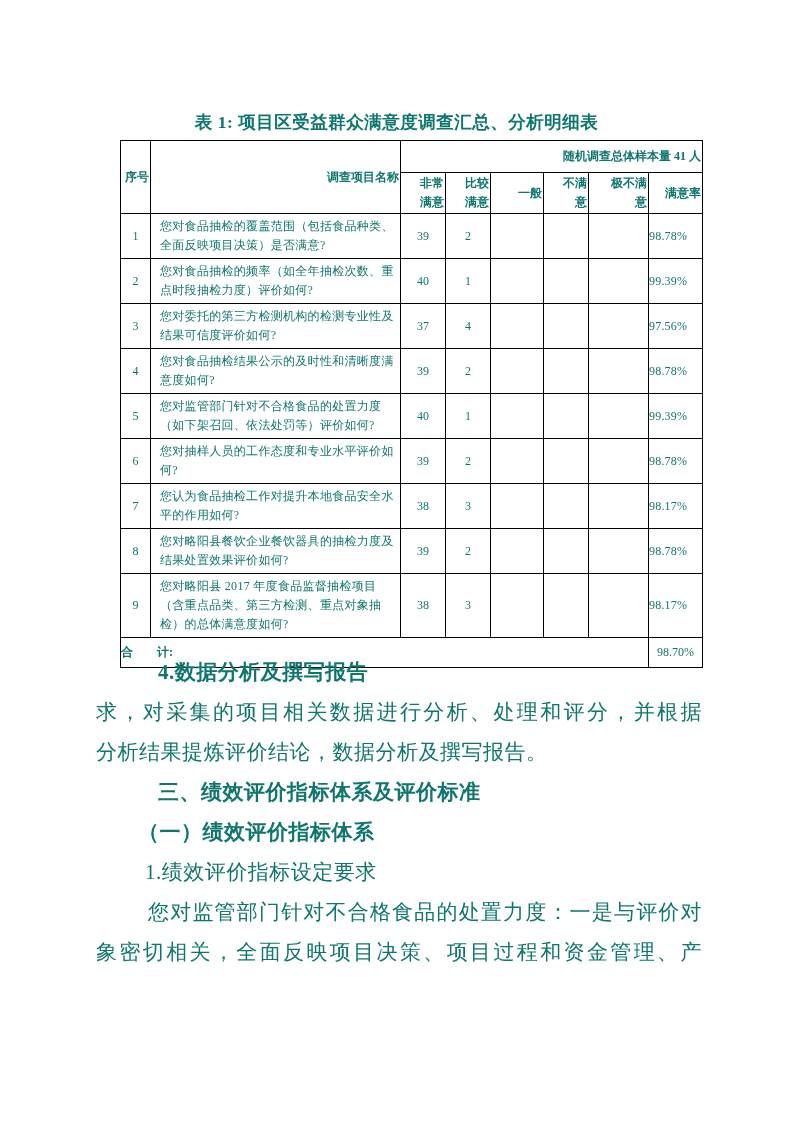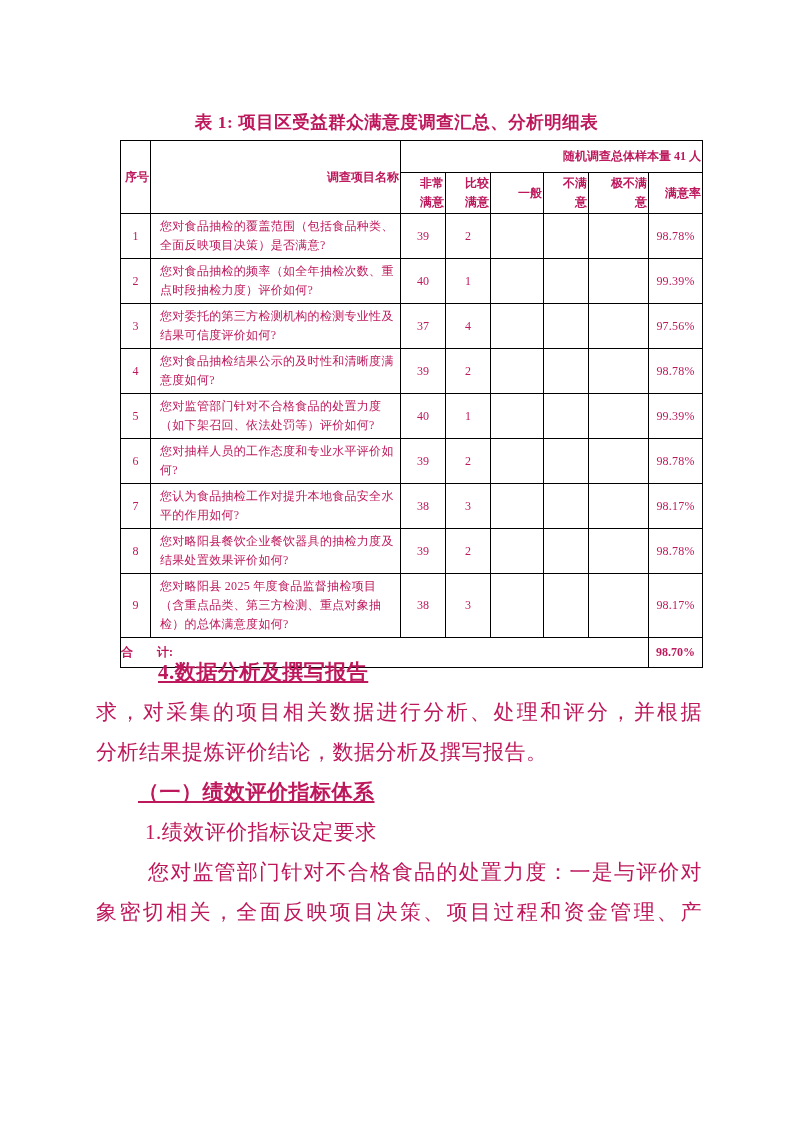--- a/index.html
+++ b/index.html
@@ -3,21 +3,21 @@
 <meta charset="utf-8">
 <style>
   * { margin:0; padding:0; box-sizing:border-box; }
   html,body { background:#888; }
   .page {
     position:relative;
     width:793px; height:1122px;
     margin:0 auto;
     background:#ffffff;
     font-family:"Liberation Serif","DejaVu Serif",serif;
-    color:#be185d;
+    color:#0f766e;
     overflow:hidden;
   }
   .doc-title {
     position:absolute;
     top:110px; left:0; width:100%;
     text-align:center;
     font-size:17.5px;
     font-weight:bold;
     letter-spacing:0.5px;
   }
@@ -36,39 +36,39 @@
     overflow:hidden;
   }
   table.survey thead th { font-weight:bold; text-align:right; padding:1px; }
   .hdr-top { height:32px; }
   .hdr-sub { height:33px;margin-top:20px; }
   .pre { white-space:pre-line; }
   tbody tr { height:44px; }
   td.c-seq   { text-align:center; }
   td.c-item  { text-align:left; padding:3px 6px 3px 9px; letter-spacing:0.3px; }
   td.c-cnt   { text-align:center; }
-  td.c-rate  { text-align:center; letter-spacing:0.2px;margin-left:32px; }
+  td.c-rate  { letter-spacing:0.2px;margin-left:32px; }
   tfoot tr { height:30px; }
   td.total-label { font-weight:bold; font-size:13px;margin-top:33px; }
-  td.total-rate  { text-align:center; font-weight:bold; font-size:12px; }
+  td.total-rate  { text-align:center; font-weight:normal; font-size:12px; }
   .body-text {
     position:absolute;
     left:96px; top:652px;
     width:606px;
     font-size:21px;
     letter-spacing:0.5px;
   }
   .line { height:40px; line-height:40px; white-space:nowrap; }
   .line.just {
     white-space:normal;
     text-align:justify;
     text-align-last:justify;
     text-justify:inter-character;
   }
-  .b { font-weight:bold;text-decoration:underline; }
+  .b { font-weight:bold; }
   .ind-h  { padding-left:62px; }  
   .ind-s  { padding-left:42px; }  
   .ind-n  { padding-left:49px; }  
   .ind-p  { padding-left:52px; }  
 </style>
 </head>
 <body>
 
 <div class="page">
 
@@ -180,40 +180,41 @@
           <td class="c-item">您对略阳县餐饮企业餐饮器具的抽检力度及结果处置效果评价如何?</td>
           <td class="c-cnt">39</td>
           <td class="c-cnt">2</td>
           <td class="c-cnt"></td>
           <td class="c-cnt"></td>
           <td class="c-cnt"></td>
           <td class="c-rate">98.78%</td>
         </tr>
         <tr>
           <td class="c-seq">9</td>
-          <td class="c-item">您对略阳县 2025 年度食品监督抽检项目（含重点品类、第三方检测、重点对象抽检）的总体满意度如何?</td>
+          <td class="c-item">您对略阳县 2017 年度食品监督抽检项目（含重点品类、第三方检测、重点对象抽检）的总体满意度如何?</td>
           <td class="c-cnt">38</td>
           <td class="c-cnt">3</td>
           <td class="c-cnt"></td>
           <td class="c-cnt"></td>
           <td class="c-cnt"></td>
           <td class="c-rate">98.17%</td>
         </tr>
       </tbody>
     <tfoot>
       <tr>
         <td colspan="7" class="total-label">合　　计:</td>
         <td class="total-rate">98.70%</td>
       </tr>
     </tfoot>
   </table>
 
   <div class="body-text">
     <div class="line b ind-h">4.数据分析及撰写报告</div>
     <div class="line just">求，对采集的项目相关数据进行分析、处理和评分，并根据</div>
     <div class="line">分析结果提炼评价结论，数据分析及撰写报告。</div>
+    <div class="line b ind-h">三、绩效评价指标体系及评价标准</div>
     <div class="line b ind-s">（一）绩效评价指标体系</div>
     <div class="line ind-n">1.绩效评价指标设定要求</div>
     <div class="line just ind-p">您对监管部门针对不合格食品的处置力度：一是与评价对</div>
     <div class="line just">象密切相关，全面反映项目决策、项目过程和资金管理、产</div>
   </div>
 
 </div>
 
 </body></html>

